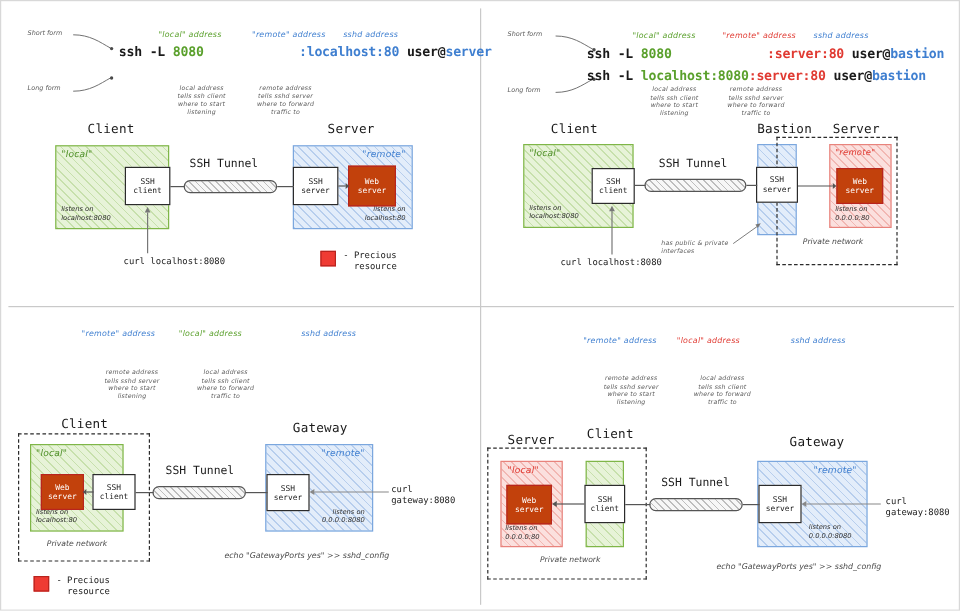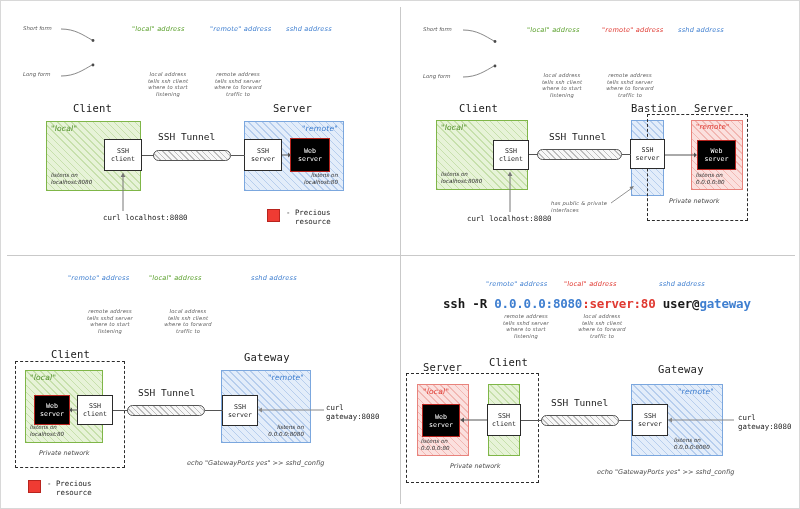--- a/index.html
+++ b/index.html
@@ -44,21 +44,21 @@
   .zone-tag.green{color:#4e8f27;}
   .zone-tag.blue{color:#3f7fd0;}
   .zone-tag.red{color:#e03a32;}
   .zone-note{position:absolute;font-family:"DejaVu Sans",sans-serif;font-style:italic;font-size:5.6px;line-height:7.2px;white-space:nowrap;}
   .zone-note.green{color:#2f2f2f;}
   .zone-note.blue{color:#2f2f2f;}
   .zone-note.red{color:#2f2f2f;}
 
   .wbox{position:absolute;box-sizing:border-box;background:#fff;border:1px solid #2b2b2b;
     display:flex;align-items:center;justify-content:center;}
-  .rbox{position:absolute;box-sizing:border-box;background:#000000;border:1px solid #b8241e;
+  .rbox{position:absolute;box-sizing:border-box;background:#c2410c;border:1px solid #b8241e;
     display:flex;align-items:center;justify-content:center;}
   .rbox .boxtxt{color:#ffffff;}
 
   .dashbox{position:absolute;box-sizing:border-box;border:1.4px dashed #2b2b2b;}
 
   .tunnel{position:absolute;box-sizing:border-box;border:1px solid #555;border-radius:8px;
     background-color:#f7f7f7;
     background-image:repeating-linear-gradient(45deg, rgba(120,120,120,.45) 0 1px, rgba(0,0,0,0) 1px 4px);}
   .wire{position:absolute;background:#555;height:1px;}
 
@@ -81,20 +81,21 @@
     <div class="abs hand-l" style="left:22px;top:70px;">Long form</div>
     <svg style="left:60px;top:62px;" width="46" height="16">
       <path d="M0,13 C14,13 22,7 31,2" stroke="#6b6b6b" fill="none" stroke-width=".8"></path>
       <circle cx="32" cy="2" r="1.4" fill="#4a4a4a"></circle>
     </svg>
 
     <div class="abs lbl green" style="left:131px;top:24px;">"local" address</div>
     <div class="abs lbl blue" style="left:209px;top:24px;">"remote" address</div>
     <div class="abs lbl blue" style="left:285px;top:24px;">sshd address</div>
 
+    <div class="abs cmd" style="left:98px;top:36px;"><span class="k">ssh -L </span><span class="g">8080</span><span style="letter-spacing:0;">            </span><span class="b">:localhost:80</span><span class="k"> user@</span><span class="b">server</span></div>
 
 
     <div class="abs hand" style="left:134px;top:70px;width:66px;white-space:pre-line;">local address
 tells ssh client
 where to start
 listening</div>
     <div class="abs hand" style="left:204px;top:70px;width:66px;white-space:pre-line;">remote address
 tells sshd server
 where to forward
 traffic to</div>
@@ -155,21 +156,23 @@
     <div class="abs hand-l" style="left:22px;top:72px;">Long form</div>
     <svg style="left:62px;top:63px;" width="46" height="16">
       <path d="M0,13 C14,13 22,7 31,2" stroke="#6b6b6b" fill="none" stroke-width=".8"></path>
       <circle cx="32" cy="2" r="1.4" fill="#4a4a4a"></circle>
     </svg>
 
     <div class="abs lbl green" style="left:126px;top:25px;">"local" address</div>
     <div class="abs lbl red" style="left:201px;top:25px;">"remote" address</div>
     <div class="abs lbl blue" style="left:277px;top:25px;">sshd address</div>
 
-
+    <div class="abs cmd" style="left:88px;top:37px;"><span class="k">ssh -L </span><span class="g">8080</span><span style="letter-spacing:0;">            </span><span class="r">:server:80</span><span class="k"> user@</span><span class="b">bastion</span></div>
+
+    <div class="abs cmd" style="left:88px;top:56px;"><span class="k">ssh -L </span><span class="g">localhost:8080</span><span class="r">:server:80</span><span class="k"> user@</span><span class="b">bastion</span></div>
 
     <div class="abs hand" style="left:128px;top:71px;width:66px;white-space:pre-line;">local address
 tells ssh client
 where to start
 listening</div>
     <div class="abs hand" style="left:196px;top:71px;width:66px;white-space:pre-line;">remote address
 tells sshd server
 where to forward
 traffic to</div>
 
@@ -297,21 +300,20 @@
 
     <div class="swatch" style="left:27px;top:224px;"></div>
     <div class="abs mono" style="left:46px;top:223px;line-height:9px;"><span>-</span> <span>Precious</span><br><span style="margin-left:9px;">resource</span></div>
   </div>
 
   <div class="panel p4">
     <div class="abs lbl blue" style="left:85px;top:24px;">"remote" address</div>
     <div class="abs lbl red" style="left:163px;top:24px;">"local" address</div>
     <div class="abs lbl blue" style="left:258px;top:24px;">sshd address</div>
 
-    <div class="abs cmd" style="left:42px;top:40px;font-size:12.5px;"><span class="k">ssh -R </span><span class="b">0.0.0.0:8080</span><span class="r">:server:80</span><span class="k"> user@</span><span class="b">gateway</span></div>
 
     <div class="abs hand" style="left:90px;top:57px;width:70px;white-space:pre-line;">remote address
 tells sshd server
 where to start
 listening</div>
     <div class="abs hand" style="left:166px;top:57px;width:70px;white-space:pre-line;">local address
 tells ssh client
 where to forward
 traffic to</div>
 

